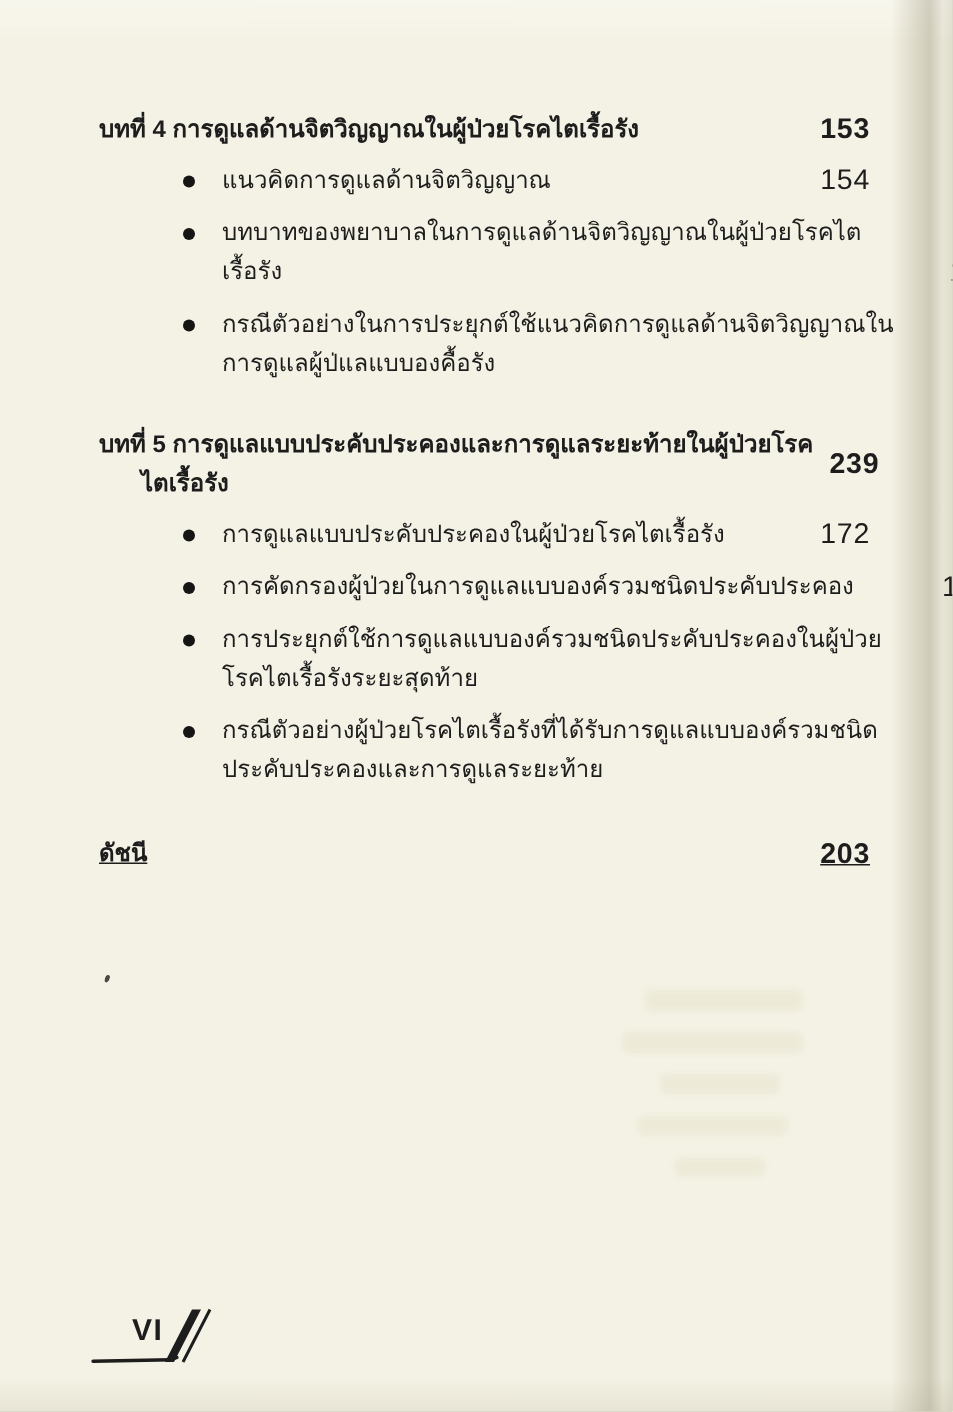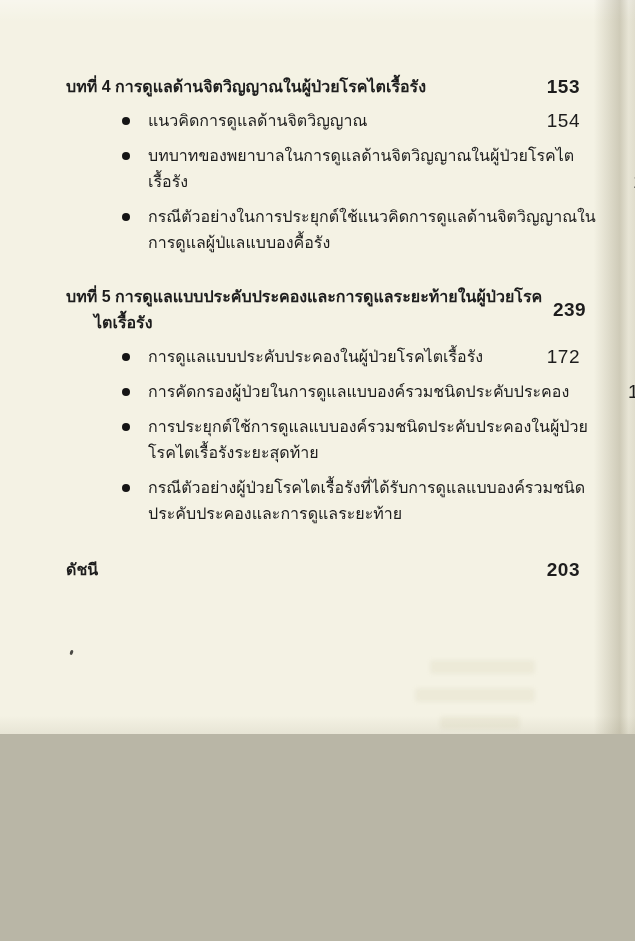--- a/index.html
+++ b/index.html
@@ -3,21 +3,21 @@
 <meta charset="utf-8">
 <style>
   html, body { margin: 0; padding: 0; }
   body {
     font-family: "Liberation Sans", sans-serif;
     background: #b9b6a6;
   }
   .page {
     position: relative;
     width: 635px;
-    height: 734px;
+    height: 941px;
     margin: 0 auto;
     overflow: hidden;
     color: #1d1d1d;
     background:
       
       linear-gradient(90deg,
         rgba(0,0,0,0) 0%,
         rgba(0,0,0,0) 93.5%,
         rgba(120,112,82,0.22) 96.5%,
         rgba(120,112,82,0.30) 97.6%,
@@ -84,21 +84,21 @@
   .pagenum {
     flex: 0 0 auto;
     min-width: 44px;
     text-align: right;
     font-size: 19px;
     line-height: 26px;
     letter-spacing: 0.5px;
   }
   .row.chapter .pagenum, .row.index .pagenum { font-weight: bold; }
   .gap-before { margin-top: 28px; }
-  .gap-before-lg { margin-top: 30px; }
+  .gap-before-lg { margin-top: 30px; text-decoration: underline; }
 
   .footer {
     position: absolute;
     left: 58px;
     top: 864px;
     width: 110px;
     height: 50px;
   }
   .footer .folio {
     position: absolute;

